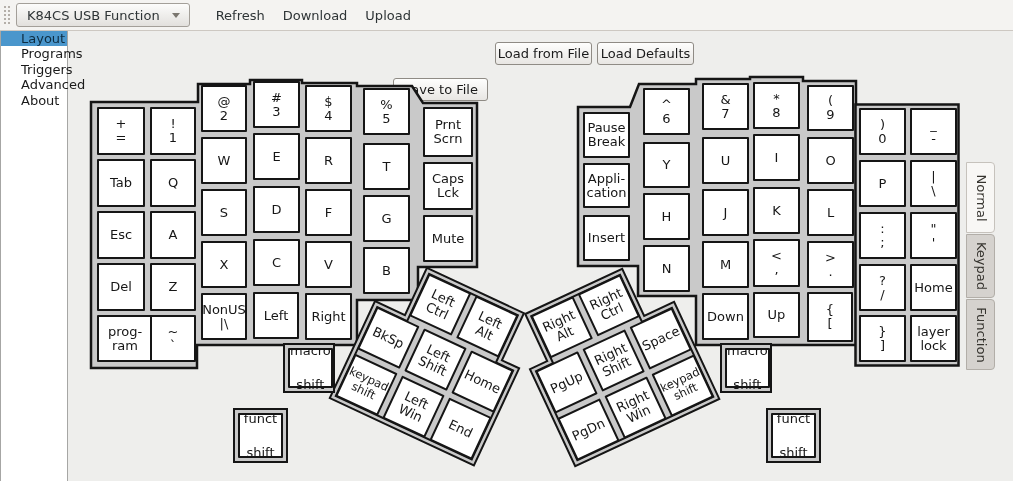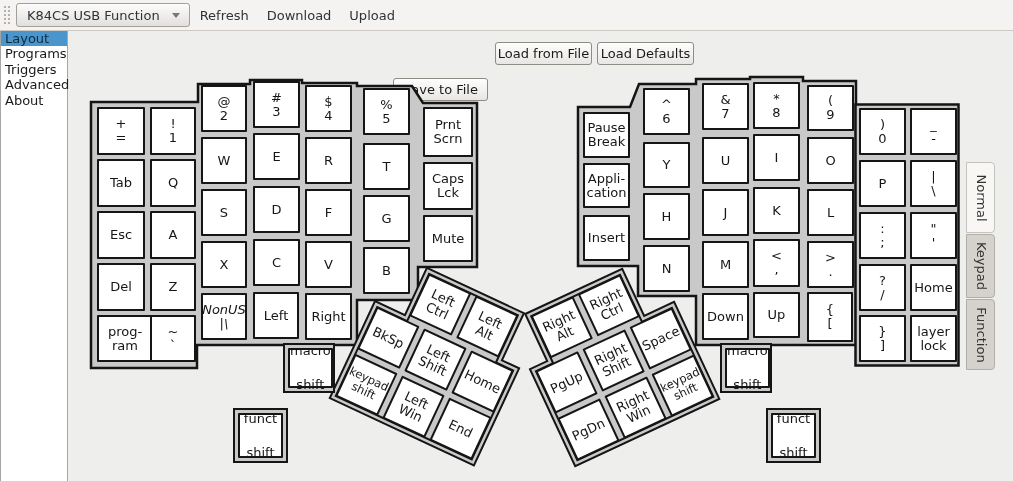--- a/index.html
+++ b/index.html
@@ -9,26 +9,26 @@
     border-bottom:1px solid #cdc8c2;display:flex;align-items:center;box-sizing:border-box;}
   .grip{width:9px;height:20px;margin-left:3px;
     background-image:radial-gradient(circle,#b4afa9 1px,transparent 1.3px);background-size:4px 4px;}
   .combo{margin-left:4px;height:22px;padding:0 9px 0 10px;display:flex;align-items:center;
     background:linear-gradient(#fcfcfb,#e2e0dd);border:1px solid #a39f99;border-radius:3px;
     font-size:13px;color:#2e3436;cursor:default;}
   .combo-label{margin-right:12px;}
   .combo-arrow{width:0;height:0;border-left:4px solid transparent;border-right:4px solid transparent;
     border-top:5px solid #7a766f;}
   .tb-item{margin-left:14px;font-size:13px;color:#2e3436;padding:3px 2px;}
-  .tb-item.first{margin-left:8px;}
+  .tb-item.first{margin-left:24px;}
   
   .sidebar{position:absolute;left:0;top:31px;width:68px;height:450px;background:#ffffff;
     border-left:1px solid #a6a6a4;border-right:1px solid #a6a6a4;box-sizing:border-box;
     font-size:13px;color:#1a1a1a;}
-  .sb-item{line-height:15.4px;padding-left:4px;white-space:nowrap;}
+  .sb-item{line-height:15.4px;padding-left:20px;white-space:nowrap;}
   .sb-item.selected{background:#4a96cc;color:#0e2c40;}
   
   .btn{position:absolute;height:23px;box-sizing:border-box;display:flex;align-items:center;
     justify-content:center;background:linear-gradient(#fefefd,#e8e6e3);border:1px solid #8f8b85;
     border-radius:3px;font-size:13px;color:#1a1a1a;}
   
   #plates{position:absolute;left:0;top:0;pointer-events:none;}
   
   #keys-layer{position:absolute;left:0;top:0;width:1013px;height:481px;}
   .key{position:absolute;box-sizing:border-box;background:#ffffff;border:2px solid #151515;
@@ -195,21 +195,21 @@
     </div>
     <div class="key" style="left: 201px; top: 137px; width: 46px; height: 47px;">
       <span>W</span>
     </div>
     <div class="key" style="left: 201px; top: 189px; width: 46px; height: 47px;">
       <span>S</span>
     </div>
     <div class="key" style="left: 201px; top: 241px; width: 46px; height: 47px;">
       <span>X</span>
     </div>
-    <div class="key" style="left: 201px; top: 293px; width: 46px; height: 47px; font-style: italic;">
+    <div class="key" style="left: 201px; top: 293px; width: 46px; height: 47px;">
       <span>NonUS</span>
       <span>|\</span>
     </div>
     <div class="key" style="left: 253px; top: 81px; width: 47px; height: 47px;">
       <span>#</span>
       <span>3</span>
     </div>
     <div class="key" style="left: 253px; top: 133px; width: 47px; height: 47px;">
       <span>E</span>
     </div>

